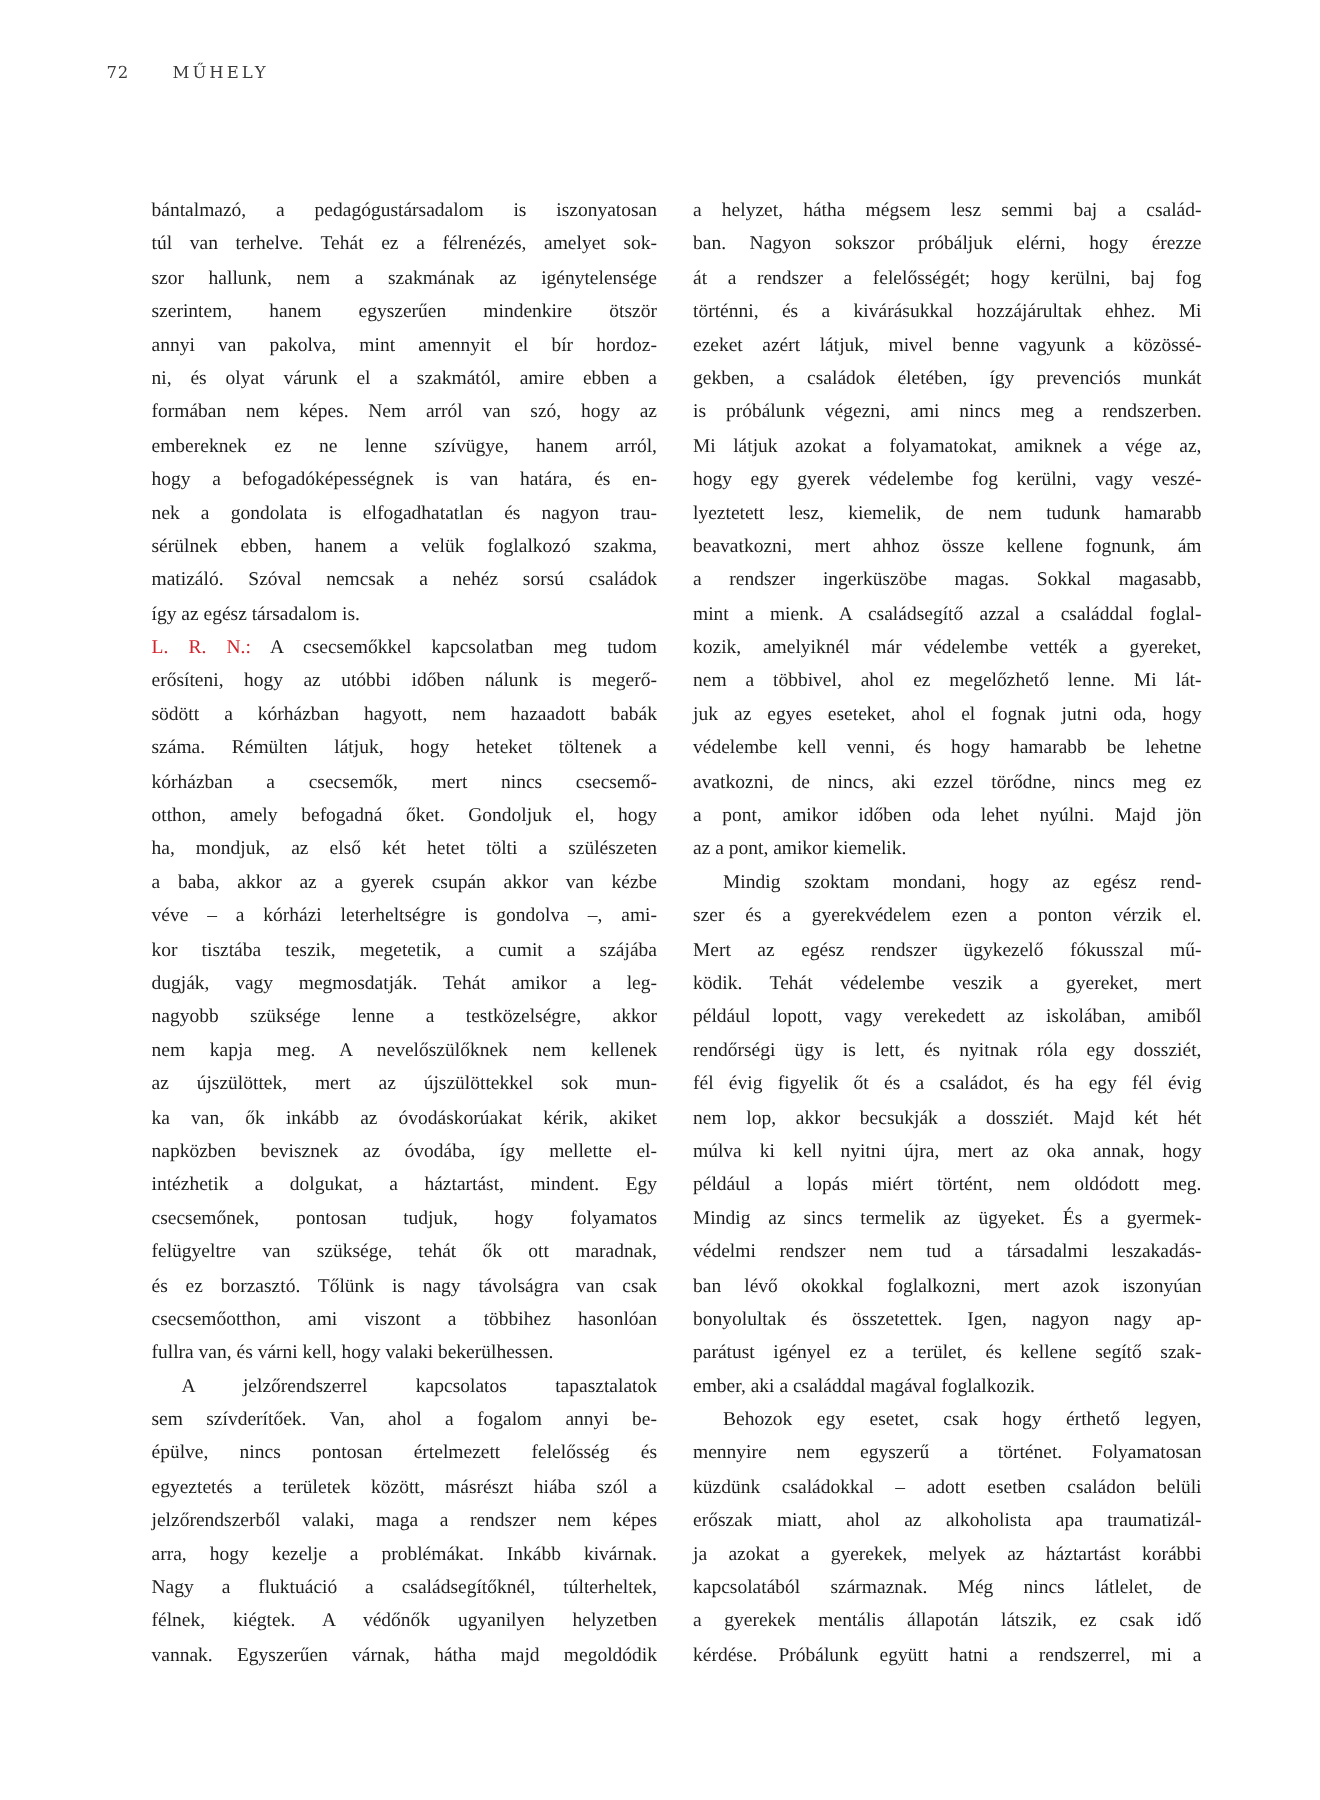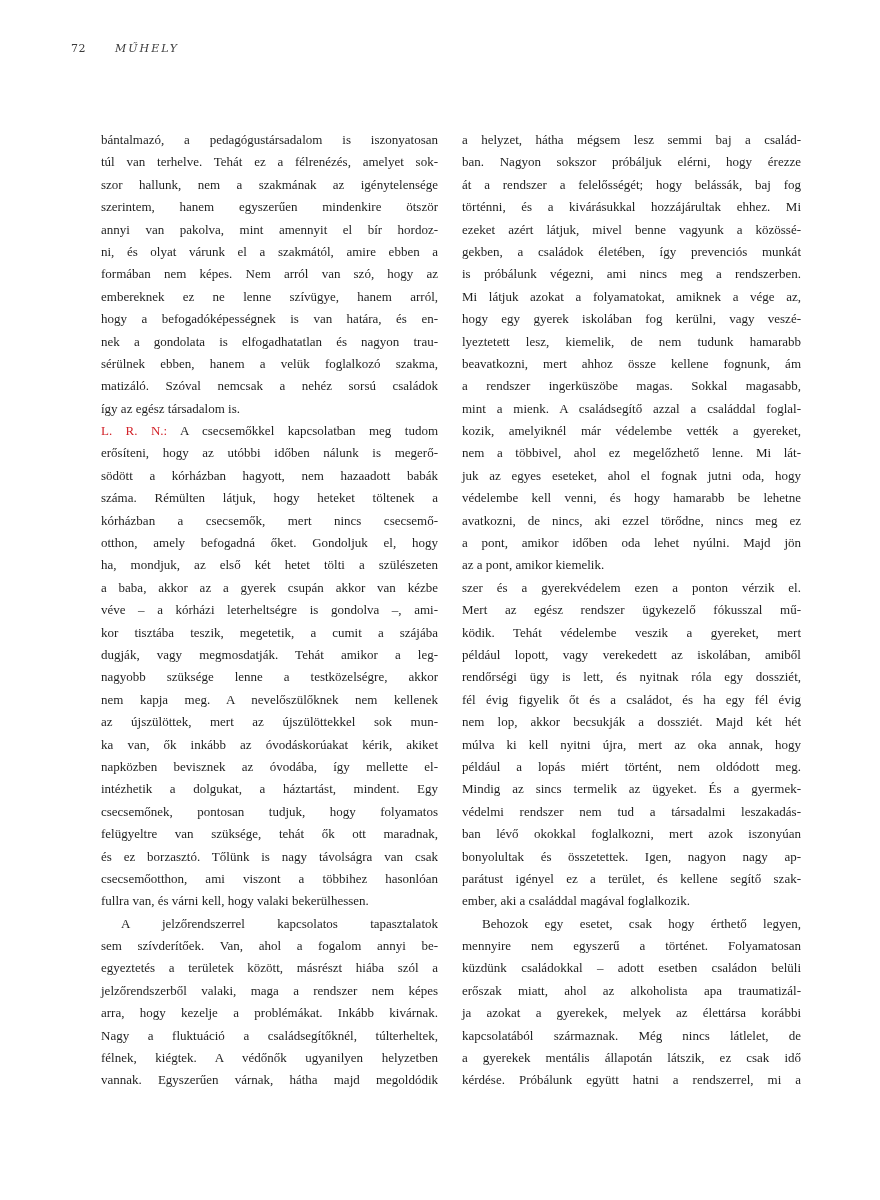--- a/index.html
+++ b/index.html
@@ -3,21 +3,21 @@
 <meta charset="utf-8">
 <style>
   html, body { margin: 0; padding: 0; background: #ffffff; }
   body { width: 880px; height: 1200px; position: relative; overflow: hidden; }
   .running-head {
     position: absolute; left: 71px; top: 42px;
     font-family: "DejaVu Serif", serif; font-size: 11px; color: #3a3a3a;
     letter-spacing: 0.5px;
   }
   .running-head .pgnum { margin-right: 25px; }
-  .running-head .section { font-style: italic; letter-spacing: 2px; }
+  .running-head .section { letter-spacing: 2px; }
   .column {
     position: absolute; top: 129px; width: 337px;
     font-family: "Liberation Serif", serif; font-size: 13px; color: #1e1e1e;
   }
   .col-left { left: 101px; }
   .col-right { left: 462px; width: 339px; }
   .line {
     height: 22.4px; line-height: 22.4px; white-space: nowrap;
     text-align: justify; text-align-last: justify;
   }
@@ -64,64 +64,66 @@
     <div class="line"><span>ka van, ők inkább az óvodáskorúakat kérik, akiket</span></div>
     <div class="line"><span>napközben bevisznek az óvodába, így mellette el-</span></div>
     <div class="line"><span>intézhetik a dolgukat, a háztartást, mindent. Egy</span></div>
     <div class="line"><span>csecsemőnek, pontosan tudjuk, hogy folyamatos</span></div>
     <div class="line"><span>felügyeltre van szüksége, tehát ők ott maradnak,</span></div>
     <div class="line"><span>és ez borzasztó. Tőlünk is nagy távolságra van csak</span></div>
     <div class="line"><span>csecsemőotthon, ami viszont a többihez hasonlóan</span></div>
     <div class="line last"><span>fullra van, és várni kell, hogy valaki bekerülhessen.</span></div>
     <div class="line indent"><span>A jelzőrendszerrel kapcsolatos tapasztalatok</span></div>
     <div class="line"><span>sem szívderítőek. Van, ahol a fogalom annyi be-</span></div>
+    <div class="line"><span>épülve, nincs pontosan értelmezett felelősség és</span></div>
     <div class="line"><span>egyeztetés a területek között, másrészt hiába szól a</span></div>
     <div class="line"><span>jelzőrendszerből valaki, maga a rendszer nem képes</span></div>
     <div class="line"><span>arra, hogy kezelje a problémákat. Inkább kivárnak.</span></div>
     <div class="line"><span>Nagy a fluktuáció a családsegítőknél, túlterheltek,</span></div>
     <div class="line"><span>félnek, kiégtek. A védőnők ugyanilyen helyzetben</span></div>
     <div class="line"><span>vannak. Egyszerűen várnak, hátha majd megoldódik</span></div>
   </div>
 <div class="column col-right" id="col-right">
     <div class="line"><span>a helyzet, hátha mégsem lesz semmi baj a család-</span></div>
     <div class="line"><span>ban. Nagyon sokszor próbáljuk elérni, hogy érezze</span></div>
-    <div class="line"><span>át a rendszer a felelősségét; hogy belássák, baj fog</span></div>
+    <div class="line"><span>át a rendszer a felelősségét; hogy kerülni, baj fog</span></div>
     <div class="line"><span>történni, és a kivárásukkal hozzájárultak ehhez. Mi</span></div>
     <div class="line"><span>ezeket azért látjuk, mivel benne vagyunk a közössé-</span></div>
     <div class="line"><span>gekben, a családok életében, így prevenciós munkát</span></div>
     <div class="line"><span>is próbálunk végezni, ami nincs meg a rendszerben.</span></div>
     <div class="line"><span>Mi látjuk azokat a folyamatokat, amiknek a vége az,</span></div>
-    <div class="line"><span>hogy egy gyerek iskolában fog kerülni, vagy veszé-</span></div>
+    <div class="line"><span>hogy egy gyerek védelembe fog kerülni, vagy veszé-</span></div>
     <div class="line"><span>lyeztetett lesz, kiemelik, de nem tudunk hamarabb</span></div>
     <div class="line"><span>beavatkozni, mert ahhoz össze kellene fognunk, ám</span></div>
     <div class="line"><span>a rendszer ingerküszöbe magas. Sokkal magasabb,</span></div>
     <div class="line"><span>mint a mienk. A családsegítő azzal a családdal foglal-</span></div>
     <div class="line"><span>kozik, amelyiknél már védelembe vették a gyereket,</span></div>
     <div class="line"><span>nem a többivel, ahol ez megelőzhető lenne. Mi lát-</span></div>
     <div class="line"><span>juk az egyes eseteket, ahol el fognak jutni oda, hogy</span></div>
     <div class="line"><span>védelembe kell venni, és hogy hamarabb be lehetne</span></div>
     <div class="line"><span>avatkozni, de nincs, aki ezzel törődne, nincs meg ez</span></div>
     <div class="line"><span>a pont, amikor időben oda lehet nyúlni. Majd jön</span></div>
     <div class="line last"><span>az a pont, amikor kiemelik.</span></div>
+    <div class="line indent"><span>Mindig szoktam mondani, hogy az egész rend-</span></div>
     <div class="line"><span>szer és a gyerekvédelem ezen a ponton vérzik el.</span></div>
     <div class="line"><span>Mert az egész rendszer ügykezelő fókusszal mű-</span></div>
     <div class="line"><span>ködik. Tehát védelembe veszik a gyereket, mert</span></div>
     <div class="line"><span>például lopott, vagy verekedett az iskolában, amiből</span></div>
     <div class="line"><span>rendőrségi ügy is lett, és nyitnak róla egy dossziét,</span></div>
     <div class="line"><span>fél évig figyelik őt és a családot, és ha egy fél évig</span></div>
     <div class="line"><span>nem lop, akkor becsukják a dossziét. Majd két hét</span></div>
     <div class="line"><span>múlva ki kell nyitni újra, mert az oka annak, hogy</span></div>
     <div class="line"><span>például a lopás miért történt, nem oldódott meg.</span></div>
     <div class="line"><span>Mindig az sincs termelik az ügyeket. És a gyermek-</span></div>
     <div class="line"><span>védelmi rendszer nem tud a társadalmi leszakadás-</span></div>
     <div class="line"><span>ban lévő okokkal foglalkozni, mert azok iszonyúan</span></div>
     <div class="line"><span>bonyolultak és összetettek. Igen, nagyon nagy ap-</span></div>
     <div class="line"><span>parátust igényel ez a terület, és kellene segítő szak-</span></div>
     <div class="line last"><span>ember, aki a családdal magával foglalkozik.</span></div>
     <div class="line indent"><span>Behozok egy esetet, csak hogy érthető legyen,</span></div>
     <div class="line"><span>mennyire nem egyszerű a történet. Folyamatosan</span></div>
     <div class="line"><span>küzdünk családokkal – adott esetben családon belüli</span></div>
     <div class="line"><span>erőszak miatt, ahol az alkoholista apa traumatizál-</span></div>
-    <div class="line"><span>ja azokat a gyerekek, melyek az élettársa korábbi</span></div>
+    <div class="line"><span>ja azokat a gyerekek, melyek az háztartást korábbi</span></div>
     <div class="line"><span>kapcsolatából származnak. Még nincs látlelet, de</span></div>
     <div class="line"><span>a gyerekek mentális állapotán látszik, ez csak idő</span></div>
     <div class="line"><span>kérdése. Próbálunk együtt hatni a rendszerrel, mi a</span></div>
   </div>
 
 </body></html>

